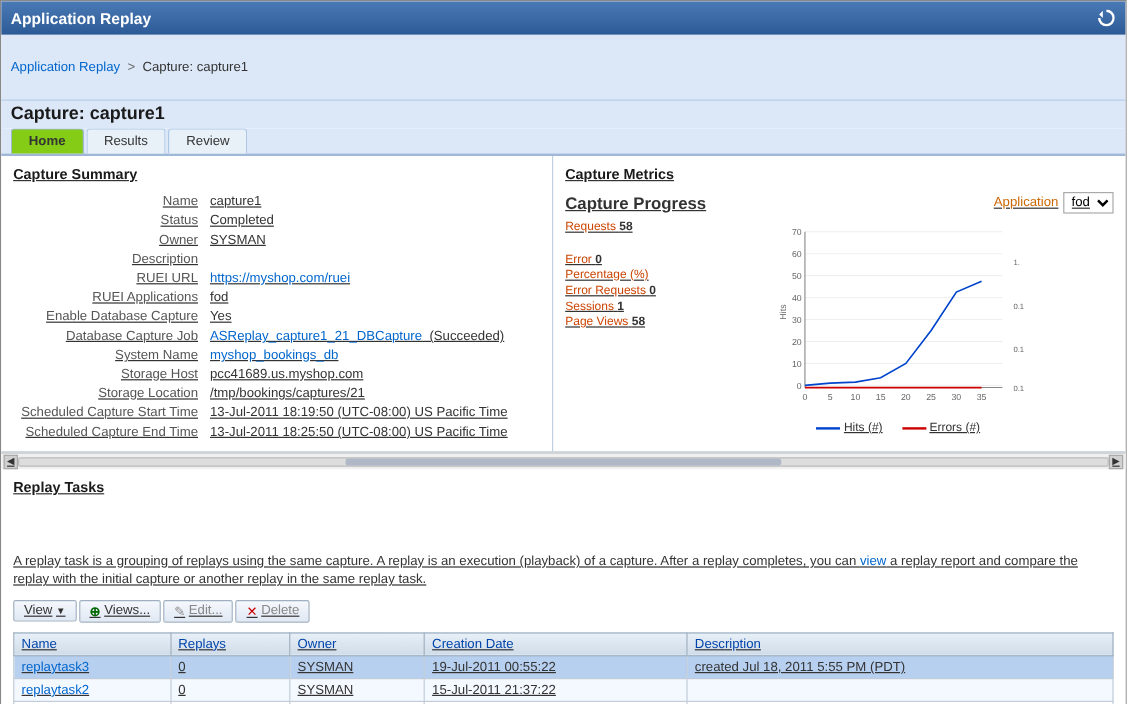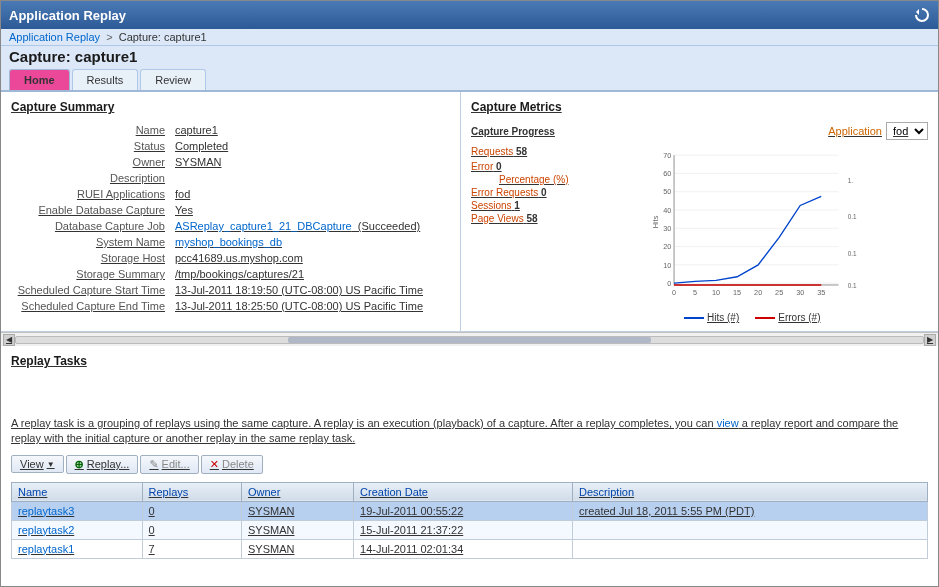--- a/index.html
+++ b/index.html
@@ -15,21 +15,21 @@
       align-items: center;
       height: 28px;
     }
     .app-header-title { font-size: 13px; font-weight: bold; }
     .app-header-right { font-size: 11px; display: flex; align-items: center; gap: 4px; }
     .refresh-icon { width: 16px; height: 16px; cursor: pointer; display: inline-flex; align-items: center; justify-content: center; }
 
     
     .breadcrumb-bar {
       background: #dce8f8;
-      padding: 2px 8px;
+      padding: 21px 8px;
       font-size: 11px;
       border-bottom: 1px solid #b0c8e8;
     }
     .breadcrumb-link { color: #0066cc; text-decoration: none; cursor: pointer; }
     .breadcrumb-separator { margin: 0 3px; color: #666; }
 
     
     .page-title-bar {
       background: #dce8f8;
       padding: 2px 8px 4px 8px;
@@ -48,21 +48,21 @@
       padding: 4px 14px;
       border: 1px solid #b0c8e8;
       border-bottom: none;
       cursor: pointer;
       background: #e8f0f8;
       font-size: 11px;
       color: #333;
       border-radius: 3px 3px 0 0;
     }
     .tab.active {
-      background: #ec4899;
+      background: #84cc16;
       font-weight: bold;
       border-color: #a0b8d8;
     }
 
     
     .main-content {
       background: white;
       margin: 0;
       padding: 0;
       text-decoration: underline;
@@ -99,21 +99,21 @@
       color: #555;
       white-space: nowrap;
       padding-right: 6px;
       width: 160px;
     }
     .form-table .value-cell { color: #333; }
     .link-value { color: #0066cc; text-decoration: none; cursor: pointer; }
 
     
     .metrics-header { display: flex; justify-content: space-between; align-items: center; margin-bottom: 6px; }
-    .capture-progress-title { font-size: 10px; font-weight: bold; }
+    .capture-progress-title { font-size: 14px; font-weight: bold; }
     .app-selector { display: flex; align-items: center; gap: 4px; font-size: 11px; }
     .app-label { color: #cc6600; }
     .app-select {
       font-size: 11px;
       padding: 1px 2px;
       border: 1px solid #aaa;
       background: white;
     }
 
     
@@ -261,41 +261,45 @@
             </tr>
             <tr>
               <td class="label-cell">Owner</td>
               <td class="value-cell">SYSMAN</td>
             </tr>
             <tr>
               <td class="label-cell">Description</td>
               <td class="value-cell"></td>
             </tr>
             <tr>
+              <td class="label-cell">RUEI URL</td>
+              <td class="value-cell"><a class="link-value">https://myshop.com/ruei</a></td>
+            </tr>
+            <tr>
               <td class="label-cell">RUEI Applications</td>
               <td class="value-cell">fod</td>
             </tr>
             <tr>
               <td class="label-cell">Enable Database Capture</td>
               <td class="value-cell">Yes</td>
             </tr>
             <tr>
               <td class="label-cell">Database Capture Job</td>
               <td class="value-cell"><a class="link-value">ASReplay_capture1_21_DBCapture</a>&nbsp; (Succeeded)</td>
             </tr>
             <tr>
               <td class="label-cell">System Name</td>
               <td class="value-cell"><a class="link-value">myshop_bookings_db</a></td>
             </tr>
             <tr>
               <td class="label-cell">Storage Host</td>
               <td class="value-cell">pcc41689.us.myshop.com</td>
             </tr>
             <tr>
-              <td class="label-cell">Storage Summary</td>
+              <td class="label-cell">Storage Location</td>
               <td class="value-cell">/tmp/bookings/captures/21</td>
             </tr>
             <tr>
               <td class="label-cell">Scheduled Capture Start Time</td>
               <td class="value-cell">13-Jul-2011 18:19:50 (UTC-08:00) US Pacific Time</td>
             </tr>
             <tr>
               <td class="label-cell">Scheduled Capture End Time</td>
               <td class="value-cell">13-Jul-2011 18:25:50 (UTC-08:00) US Pacific Time</td>
             </tr>
@@ -310,23 +314,23 @@
           <div class="app-selector">
             <span class="app-label">Application</span>
             <select class="app-select">
               <option>fod</option>
             </select>
           </div>
         </div>
         <div class="chart-area">
 
           <div style="font-size:10px; min-width:90px;">
-            <div style="margin-bottom:4px;"><span style="color:#cc4400;">Requests</span> <span style="font-weight:bold;">58</span></div>
+            <div style="margin-bottom:16px;"><span style="color:#cc4400;">Requests</span> <span style="font-weight:bold;">58</span></div>
             <div style="margin-bottom:2px;"><span style="color:#cc4400;">Error</span> <span style="font-weight:bold;">0</span></div>
-            <div style="margin-bottom:2px;"><span style="color:#cc4400;margin-left:28px;">Percentage (%)</span></div>
+            <div style="margin-bottom:2px;"><span style="color:#cc4400;">Percentage (%)</span></div>
             <div style="margin-bottom:2px;"><span style="color:#cc4400;">Error Requests</span> <span style="font-weight:bold;">0</span></div>
             <div style="margin-bottom:2px;"><span style="color:#cc4400;">Sessions</span> <span style="font-weight:bold;">1</span></div>
             <div style="margin-bottom:2px;"><span style="color:#cc4400;">Page Views</span> <span style="font-weight:bold;">58</span></div>
           </div>
 
           <div class="chart-container">
             <svg class="chart-svg" viewBox="0 0 220 175">
 
               <text x="8" y="90" font-size="8" fill="#666" transform="rotate(-90,8,90)">Hits</text>
 
@@ -399,21 +403,21 @@
         A replay task is a grouping of replays using the same capture. A replay is an execution (playback) of a capture. After a replay completes, you can <a class="link-value">view</a> a replay report and compare the replay with the initial capture or another replay in the same replay task.
       </div>
 
       <div class="toolbar">
         <div class="toolbar-btn toolbar-dropdown">
           <span>View</span>
           <span class="dropdown-arrow">▼</span>
         </div>
         <div class="toolbar-btn">
           <span style="color:#006600; font-weight:bold;">⊕</span>
-          <span>Replay...</span>
+          <span>Views...</span>
         </div>
         <div class="toolbar-btn disabled">
           <span>✎</span>
           <span>Edit...</span>
         </div>
         <div class="toolbar-btn disabled">
           <span style="color:#cc0000;">✕</span>
           <span>Delete</span>
         </div>
       </div>

